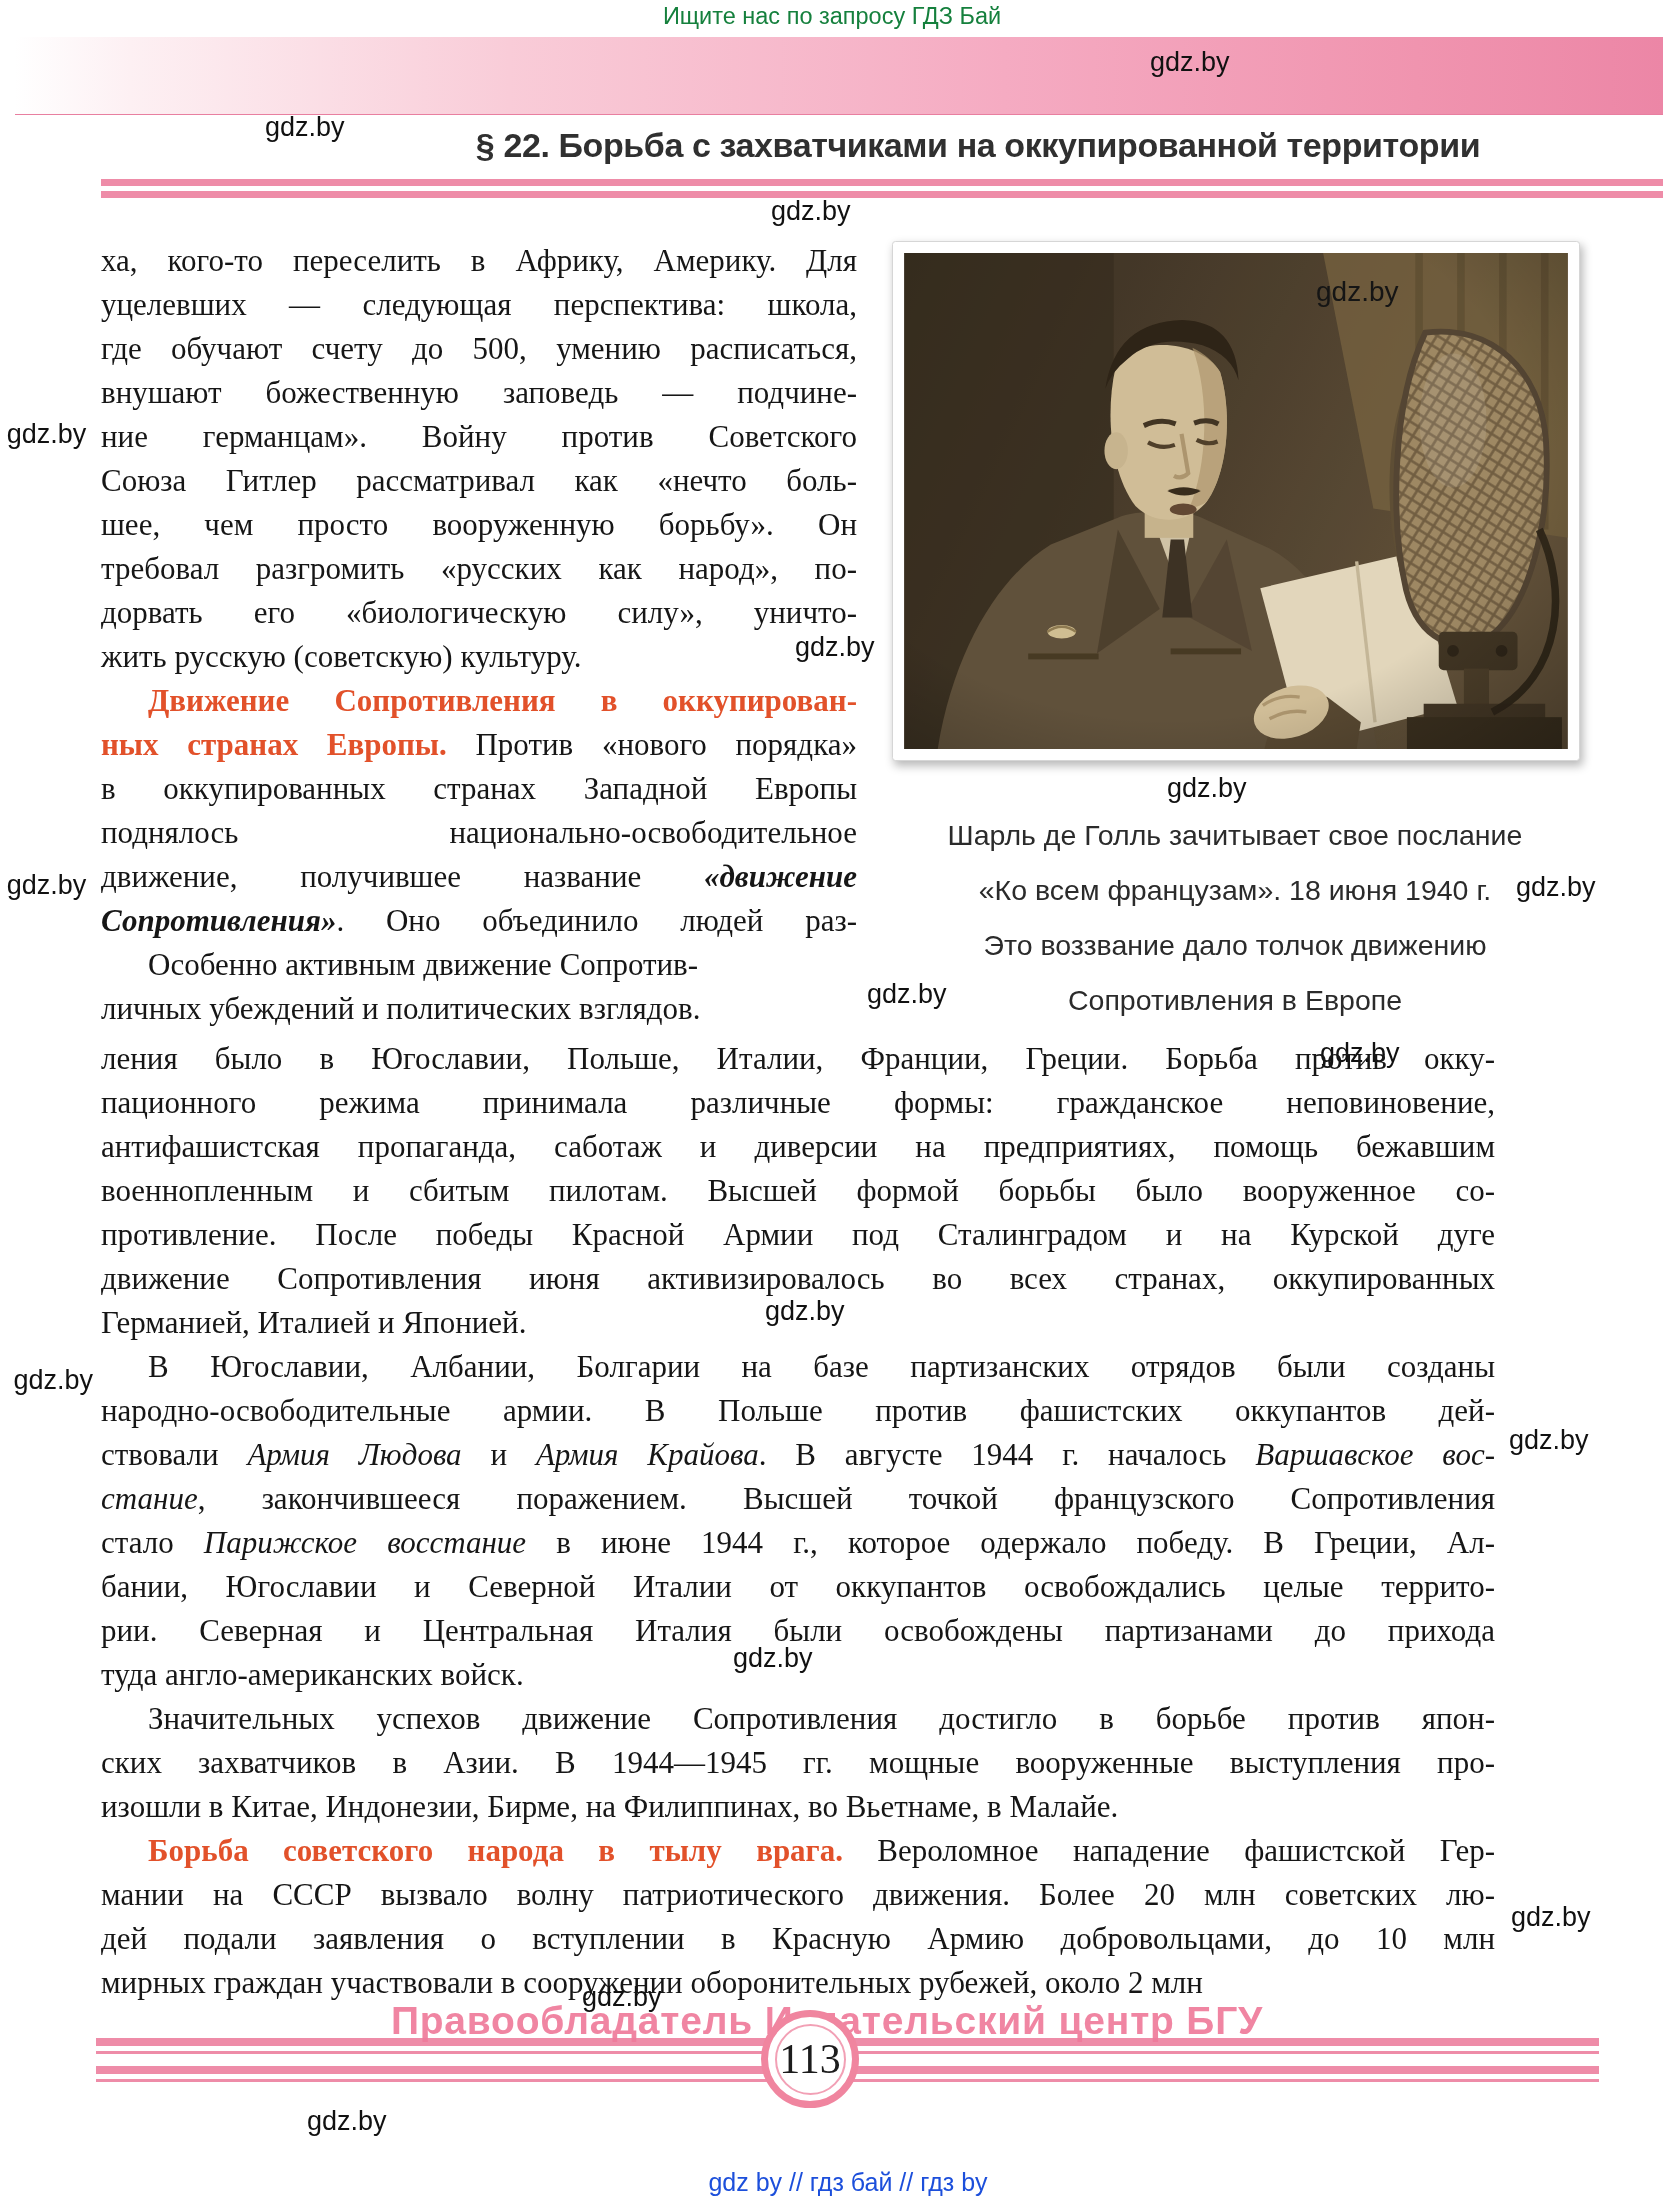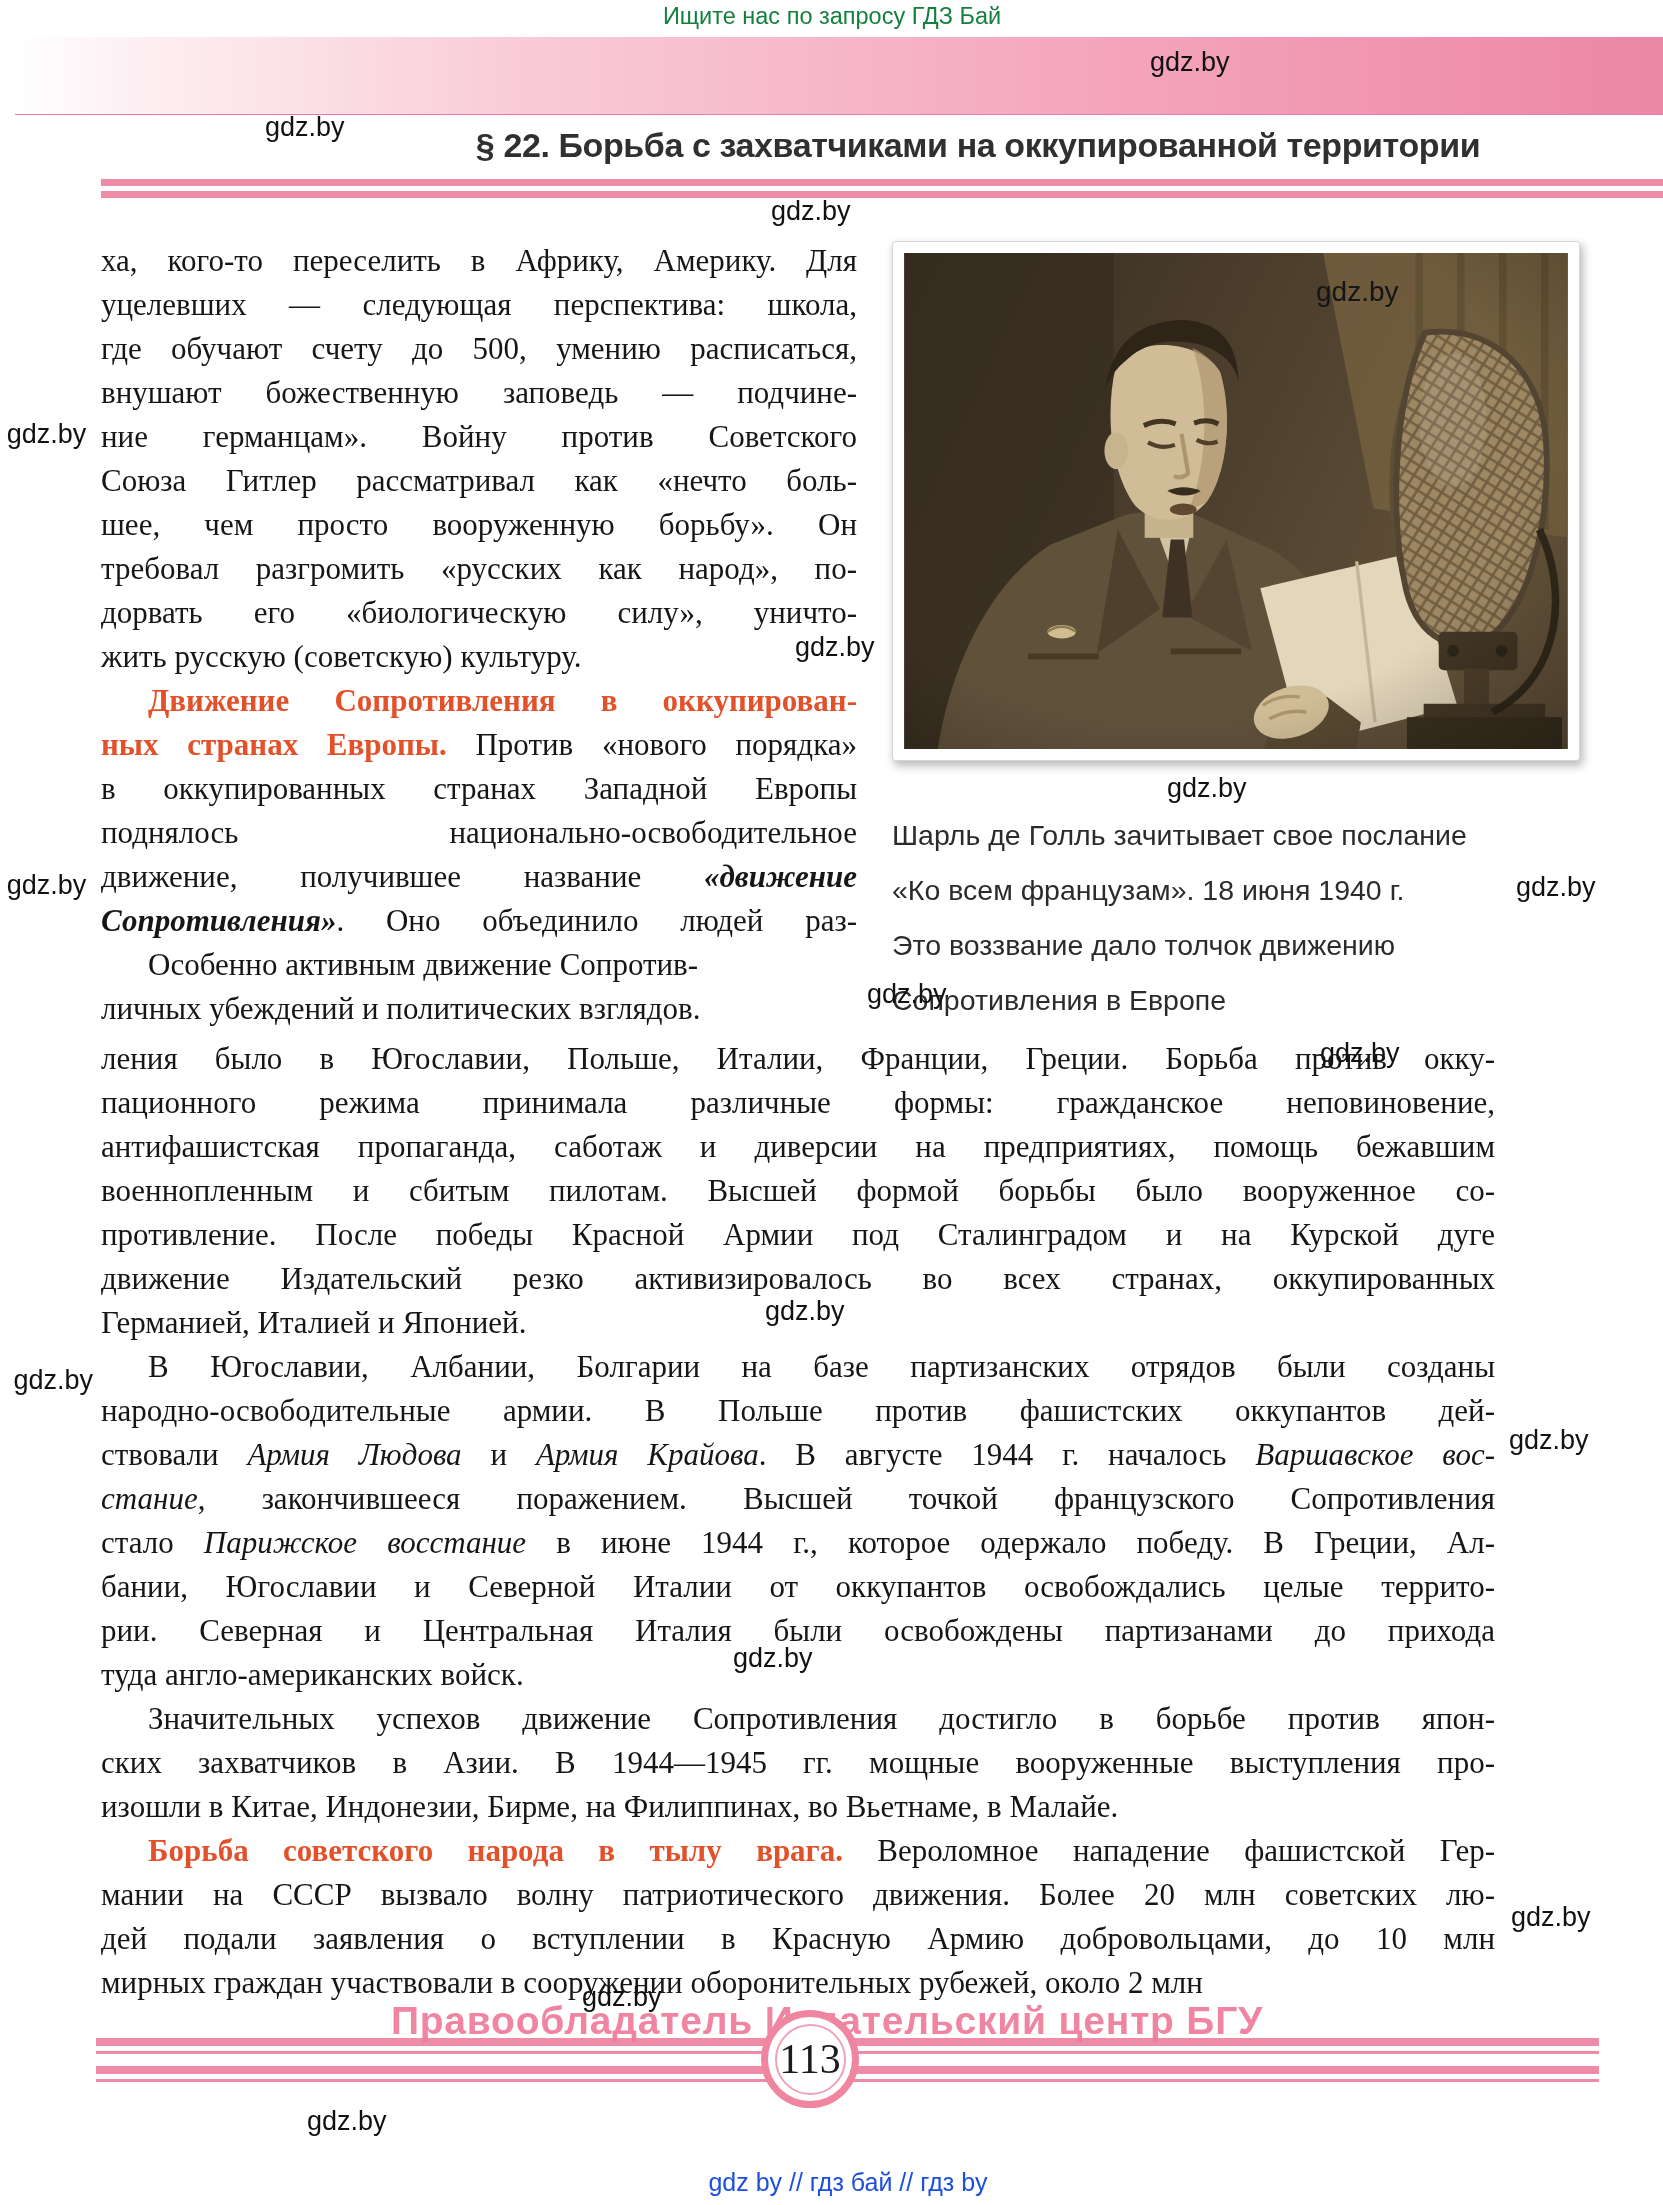--- a/index.html
+++ b/index.html
@@ -28,21 +28,21 @@
 
   
   .photo-frame{position:absolute;left:892px;top:241px;width:664px;height:496px;background:#ffffff;
     padding:11px;border:0.8px solid #d6d6d6;border-radius:3.4px;box-shadow:2.5px 4.2px 10px rgba(0,0,0,.28);}
   .photo-frame svg{display:block;width:664px;height:496px;}
   .photo-wm{position:absolute;left:423px;top:34px;font-family:"Liberation Sans", sans-serif;
     font-size:28px;color:#151515;}
 
   
   .caption{position:absolute;left:892px;top:808px;width:686px;}
-  .cap-line{height:55px;line-height:55px;white-space:nowrap;
+  .cap-line{height:55px;line-height:55px;text-align:center;white-space:nowrap;
     font-family:"Liberation Sans", sans-serif;font-size:28.5px;color:#2b2b2b;}
 
   
   .textcol{position:absolute;}
   #left-col{left:101px;top:239px;width:756px;}
   #full-col{left:101px;top:1037px;width:1394px;}
   .bline{height:44px;line-height:44px;font-size:31px;text-align:justify;text-align-last:justify;
          overflow:visible;white-space:normal;}
   .bline.noj{text-align-last:left;}
   .bline.ind{text-indent:47px;}
@@ -188,21 +188,21 @@
       <div class="bline"><span class="s-b">Сопротивления»</span><span class="s-n">. Оно объединило людей раз-</span></div>
       <div class="bline noj ind"><span class="s-n">Особенно активным движение Сопротив-</span></div>
       <div class="bline noj"><span class="s-n">личных убеждений и политических взглядов.</span></div>
     </div>
   <div class="textcol" id="full-col">
       <div class="bline"><span class="s-n">ления было в Югославии, Польше, Италии, Франции, Греции. Борьба против окку-</span></div>
       <div class="bline"><span class="s-n">пационного режима принимала различные формы: гражданское неповиновение,</span></div>
       <div class="bline"><span class="s-n">антифашистская пропаганда, саботаж и диверсии на предприятиях, помощь бежавшим</span></div>
       <div class="bline"><span class="s-n">военнопленным и сбитым пилотам. Высшей формой борьбы было вооруженное со-</span></div>
       <div class="bline"><span class="s-n">противление. После победы Красной Армии под Сталинградом и на Курской дуге</span></div>
-      <div class="bline"><span class="s-n">движение Издательский резко активизировалось во всех странах, оккупированных</span></div>
+      <div class="bline"><span class="s-n">движение Сопротивления июня активизировалось во всех странах, оккупированных</span></div>
       <div class="bline noj"><span class="s-n">Германией, Италией и Японией.</span></div>
       <div class="bline ind"><span class="s-n">В Югославии, Албании, Болгарии на базе партизанских отрядов были созданы</span></div>
       <div class="bline"><span class="s-n">народно-освободительные армии. В Польше против фашистских оккупантов дей-</span></div>
       <div class="bline"><span class="s-n">ствовали </span><span class="s-i">Армия Людова</span><span class="s-n"> и </span><span class="s-i">Армия Крайова</span><span class="s-n">. В августе 1944 г. началось </span><span class="s-i">Варшавское вос-</span></div>
       <div class="bline"><span class="s-i">стание</span><span class="s-n">, закончившееся поражением. Высшей точкой французского Сопротивления</span></div>
       <div class="bline"><span class="s-n">стало </span><span class="s-i">Парижское восстание</span><span class="s-n"> в июне 1944 г., которое одержало победу. В Греции, Ал-</span></div>
       <div class="bline"><span class="s-n">бании, Югославии и Северной Италии от оккупантов освобождались целые террито-</span></div>
       <div class="bline"><span class="s-n">рии. Северная и Центральная Италия были освобождены партизанами до прихода</span></div>
       <div class="bline noj"><span class="s-n">туда англо-американских войск.</span></div>
       <div class="bline ind"><span class="s-n">Значительных успехов движение Сопротивления достигло в борьбе против япон-</span></div>

